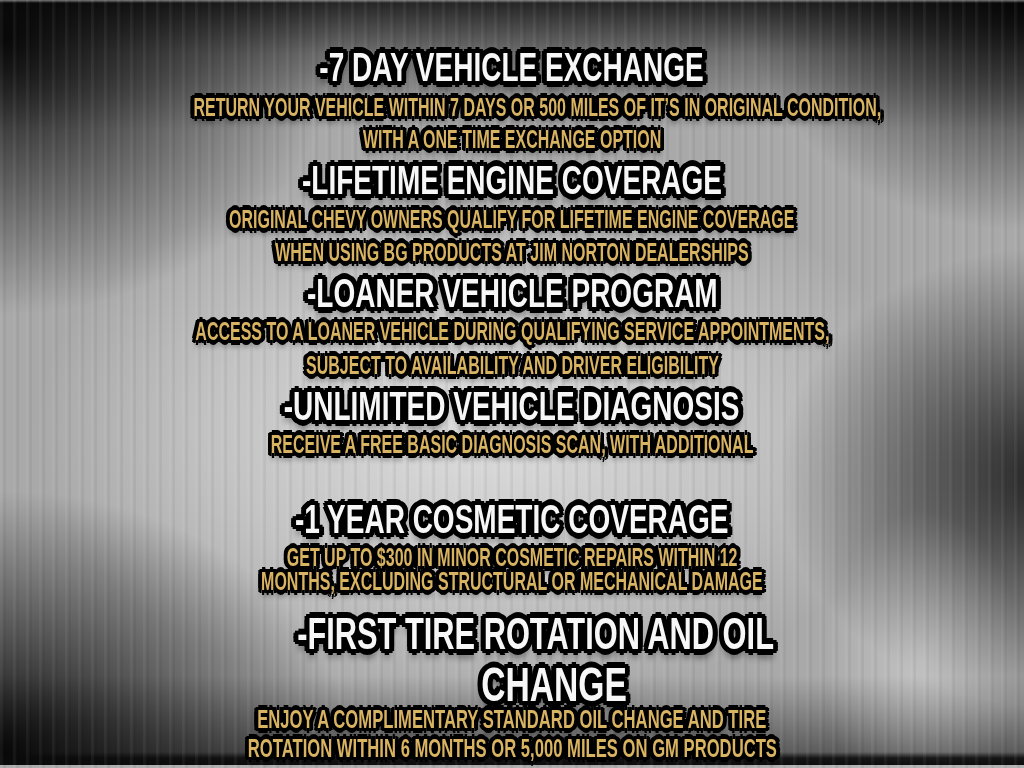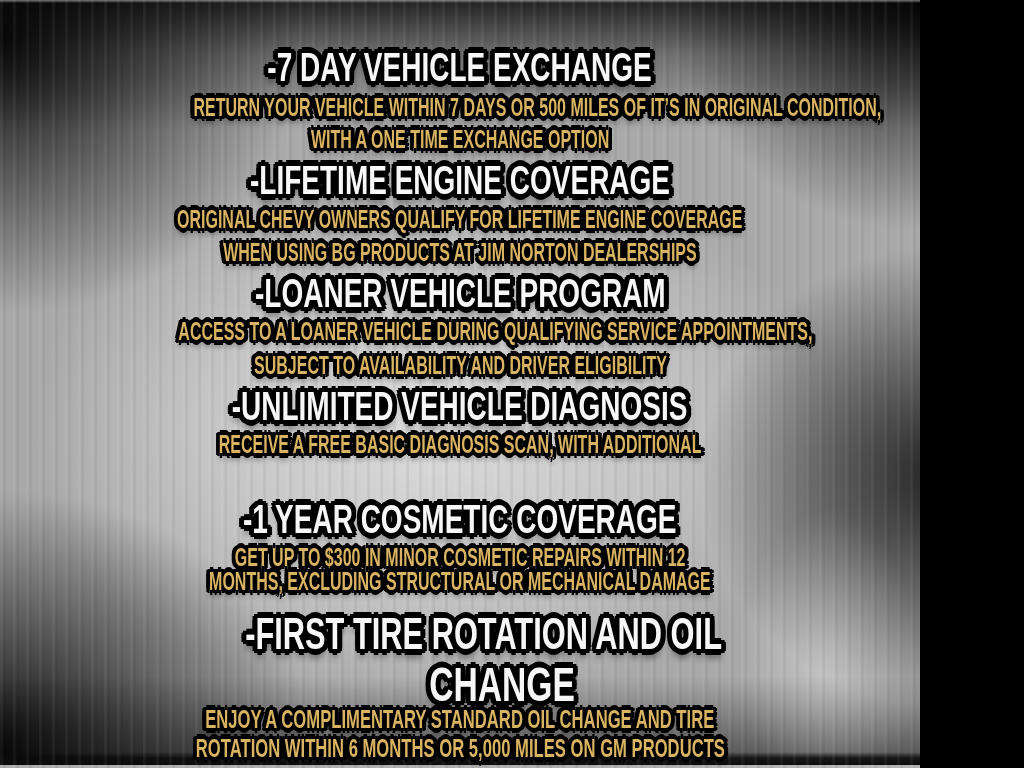--- a/index.html
+++ b/index.html
@@ -2,21 +2,21 @@
 <html><head>
 <meta charset="utf-8">
 <style>
   html, body {
     margin: 0;
     padding: 0;
     background: #000;
   }
   .poster {
     position: relative;
-    width: 920px;
+    width: 1024px;
     height: 768px;
     overflow: hidden;
     font-family: "Liberation Sans", sans-serif;
     background-color: #a9a9a9;
     background-image:
       
       repeating-linear-gradient(90deg,
         rgba(255,255,255,0.05) 0px, rgba(255,255,255,0.05) 2px,
         rgba(0,0,0,0.05) 4px, rgba(0,0,0,0.05) 6px,
         rgba(0,0,0,0) 6px, rgba(0,0,0,0) 13px),

